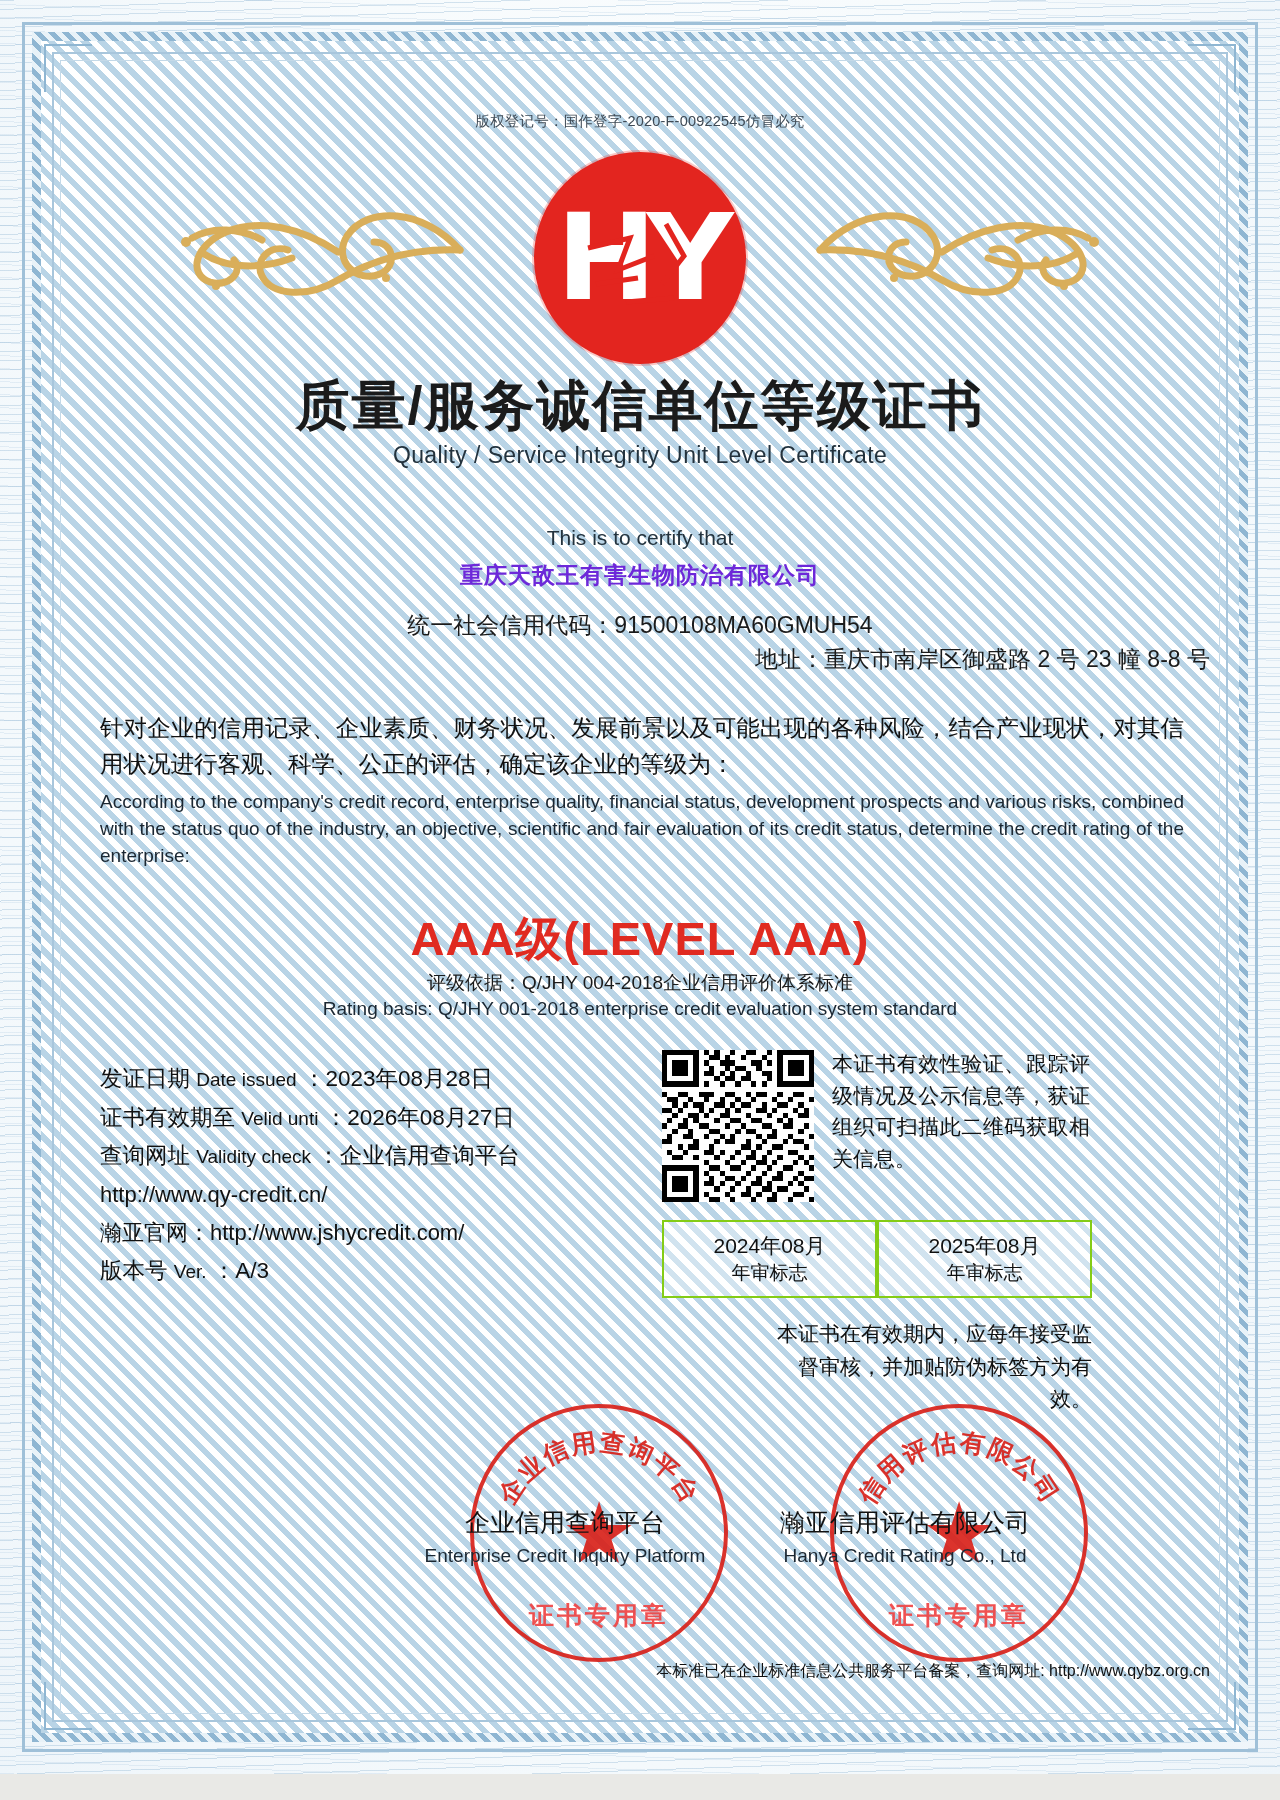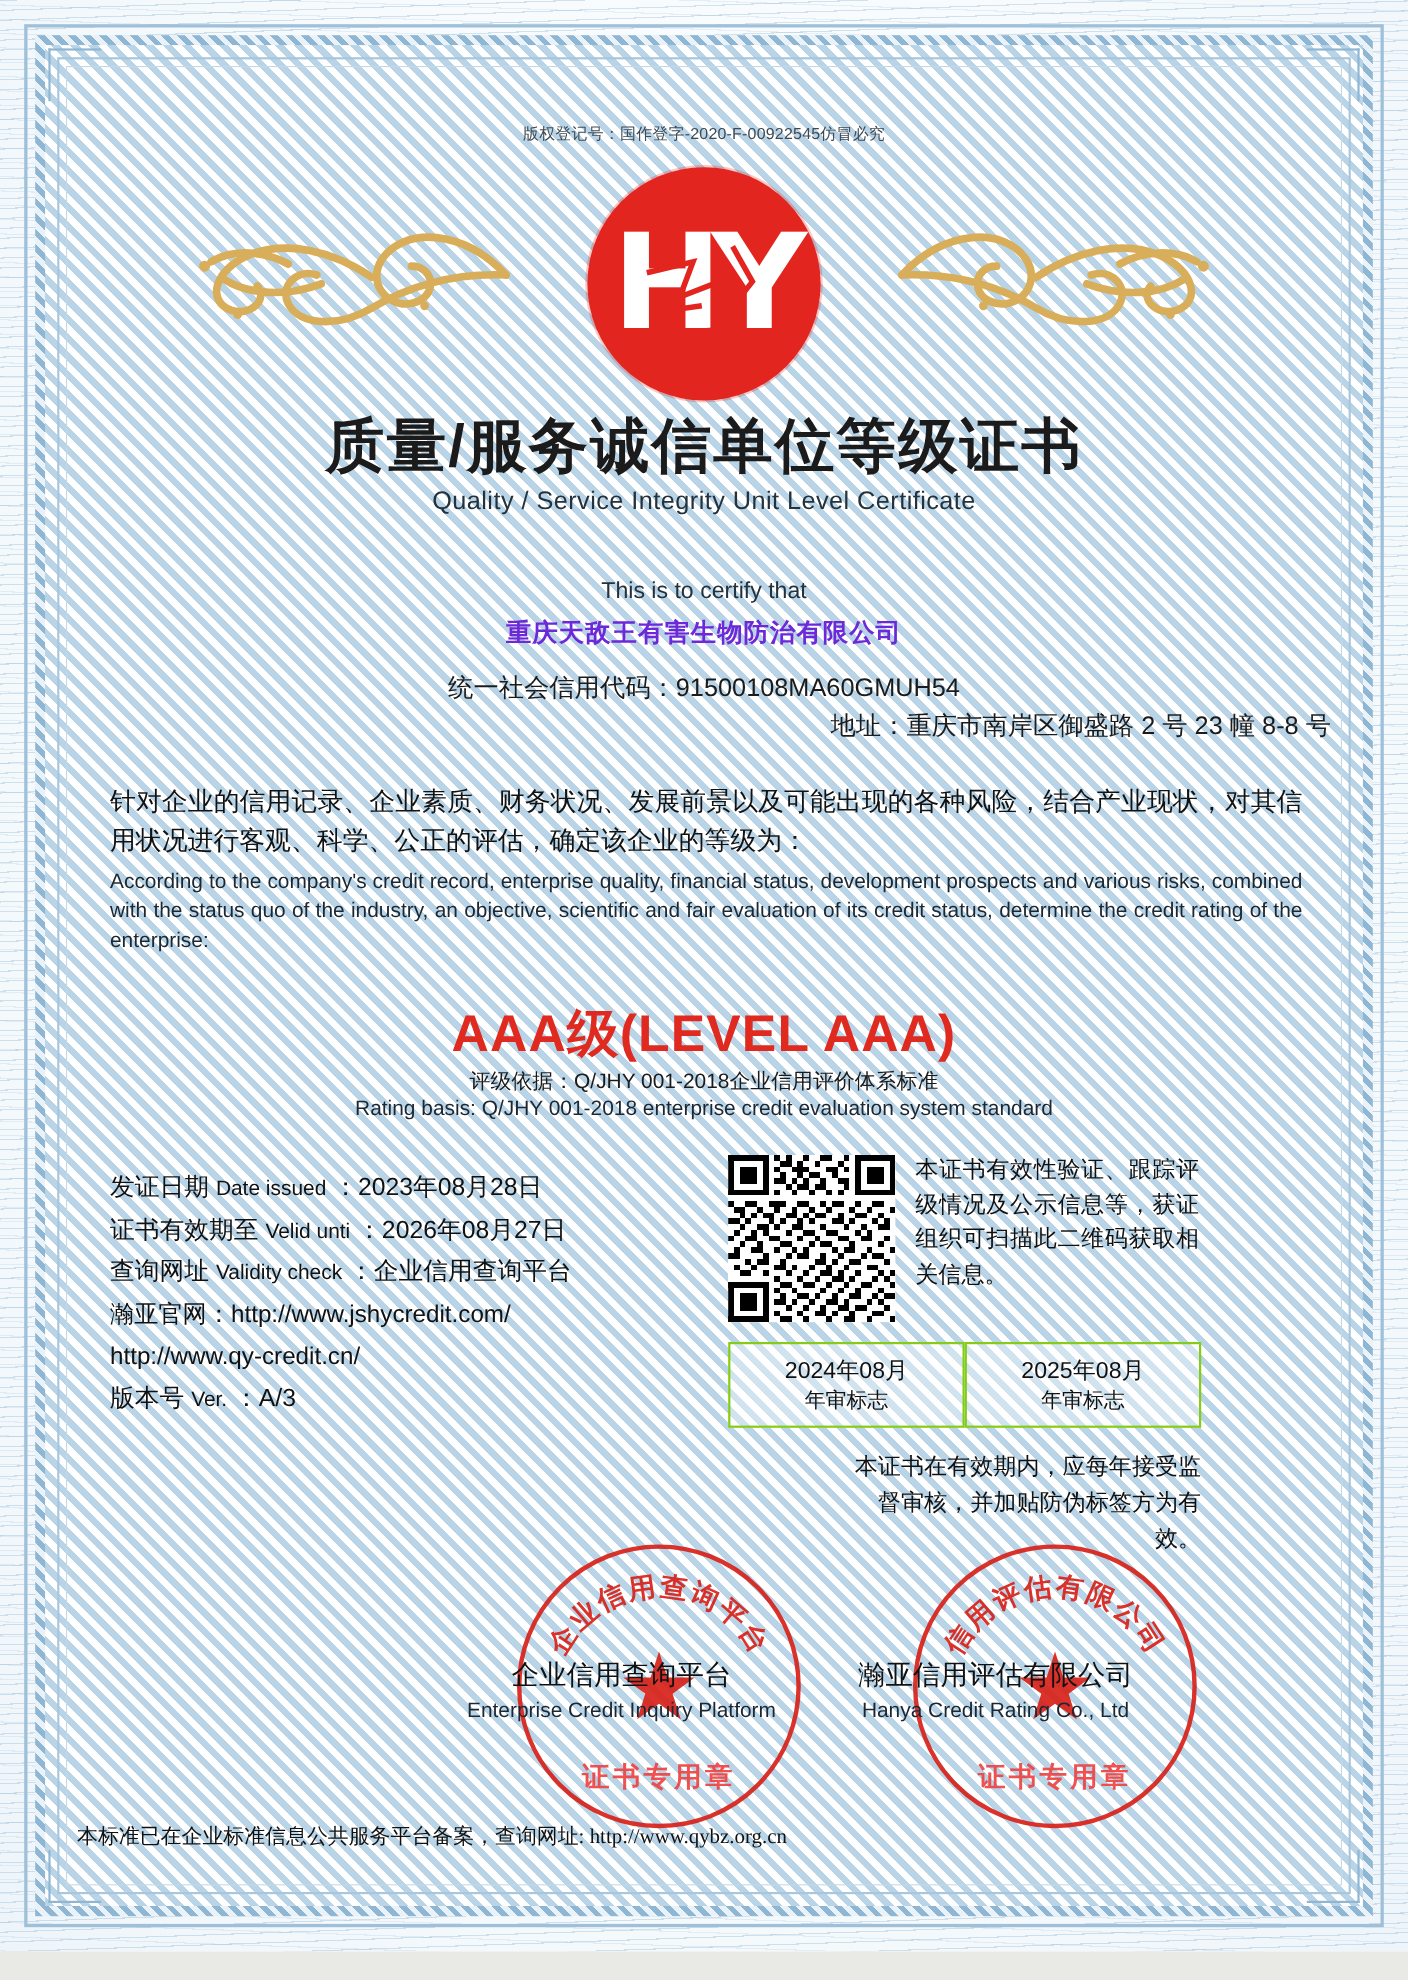--- a/index.html
+++ b/index.html
@@ -198,22 +198,22 @@
   .seal.right{left:760px;top:1334px;}
 
   .org-block{
     position:absolute;top:1436px;font-size:25px;color:#111;text-align:center;
   }
   .org-block .en{font-size:19px;color:#1b2732;margin-top:6px;}
   .org-left{left:330px;width:330px;}
   .org-right{left:670px;width:330px;}
 
   .footer-note{
-    position:absolute;left:0;right:0;bottom:22px;text-align:left;
-    font-size:19px;color:#111;font-family:Liberation Serif, serif;
+    position:absolute;left:0;right:0;bottom:22px;text-align:right;
+    font-size:16px;color:#111;
   }
 </style>
 </head>
 <body>
 
 <div class="cert-page">
 
   <div class="guilloche"></div>
 
   <svg class="wavefield" width="1280" height="1800" viewBox="0 0 1280 1800" preserveAspectRatio="none">
@@ -326,41 +326,41 @@
     <div class="company-cn">重庆天敌王有害生物防治有限公司</div>
     <div class="company-code">统一社会信用代码：91500108MA60GMUH54</div>
     <div class="company-addr">地址：重庆市南岸区御盛路 2 号 23 幢 8-8 号</div>
 
     <div class="para">
       <div class="cn">针对企业的信用记录、企业素质、财务状况、发展前景以及可能出现的各种风险，结合产业现状，对其信用状况进行客观、科学、公正的评估，确定该企业的等级为：</div>
       <div class="en">According to the company's credit record, enterprise quality, financial status, development prospects and various risks, combined with the status quo of the industry, an objective, scientific and fair evaluation of its credit status, determine the credit rating of the enterprise:</div>
     </div>
 
     <div class="rating">AAA级(LEVEL AAA)</div>
-    <div class="rating-basis-cn">评级依据：Q/JHY 001-2018企业信用评价体系标准</div>
+    <div class="rating-basis-cn">评级依据：Q/JHY 004-2018企业信用评价体系标准</div>
     <div class="rating-basis-en">Rating basis: Q/JHY 001-2018 enterprise credit evaluation system standard</div>
 
     <div class="info-left">
       <div>
         <span>发证日期</span>
         <span class="lbl-en">Date issued</span>
         <span>：2023年08月28日</span>
       </div>
       <div>
         <span>证书有效期至</span>
         <span class="lbl-en">Velid unti</span>
         <span>：2026年08月27日</span>
       </div>
       <div>
         <span>查询网址</span>
         <span class="lbl-en">Validity check</span>
         <span>：企业信用查询平台</span>
       </div>
+      <div class="url">http://www.qy-credit.cn/</div>
       <div class="url">瀚亚官网：http://www.jshycredit.com/</div>
-      <div class="url">http://www.qy-credit.cn/</div>
       <div>
         <span>版本号</span>
         <span class="lbl-en">Ver.</span>
         <span>：A/3</span>
       </div>
     </div>
 
     <div class="qr-wrap">
       <svg width="152" height="152" viewBox="0 0 29 29" shape-rendering="crispEdges">
         <rect width="29" height="29" fill="#ffffff"></rect>

